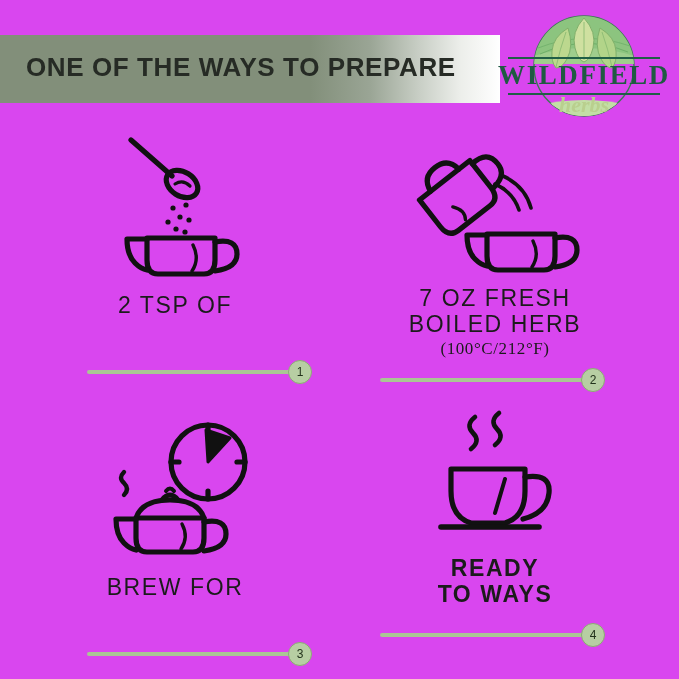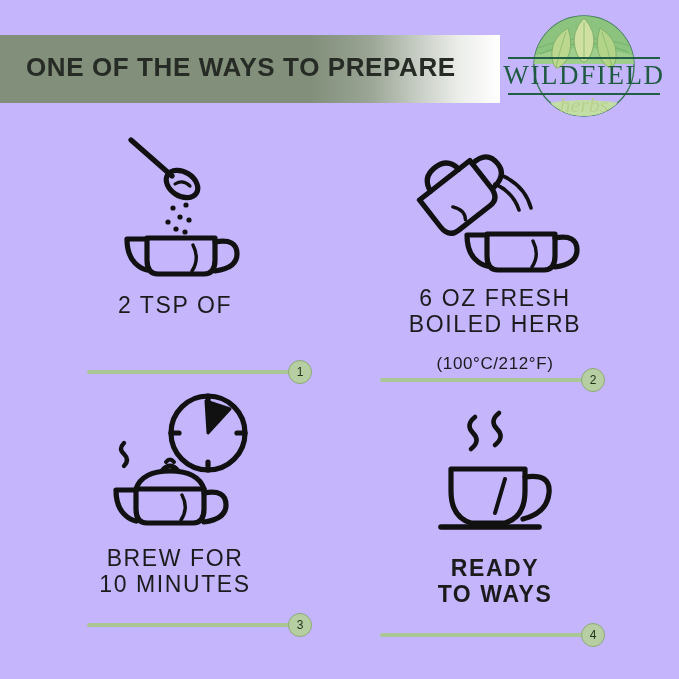--- a/index.html
+++ b/index.html
@@ -9,21 +9,21 @@
     height: 679px;
     background: #ffffff;
     font-family: "Liberation Sans", sans-serif;
     overflow: hidden;
   }
 
   #page {
     position: relative;
     width: 679px;
     height: 679px;
-    background: #c4b5fd;
+    background: #d946ef;
   }
 
   
   .header {
     position: absolute;
     left: 0;
     top: 0;
     width: 679px;
     height: 140px;
   }
@@ -55,31 +55,32 @@
     white-space: nowrap;
   }
 
   
   .logo {
     position: absolute;
     left: 498px;
     top: 8px;
     width: 172px;
     height: 120px;
+    font-weight: bold;
   }
 
   
   .step {
     position: absolute;
     width: 310px;
     height: 250px;
   }
   .step-1 { left: 20px;  top: 132px; }
   .step-2 { left: 340px; top: 140px; }
-  .step-3 { left: 20px;  top: 385px; }
+  .step-3 { left: 20px;  top: 414px; }
   .step-4 { left: 340px; top: 395px; }
 
   .step-icon {
     position: absolute;
     left: 0;
     top: 0;
     width: 310px;
     display: flex;
     align-items: flex-end;
     justify-content: center;
@@ -104,21 +105,22 @@
   .step-1 .step-label { top: 160px; }
   .step-2 .step-label { top: 145px; }
   .step-3 .step-label { top: 160px; }
   .step-4 .step-label { top: 160px; font-weight: bold; }
 
   .step-sub {
     display: block;
     font-size: 17px;
     line-height: 22px;
     letter-spacing: 0.6px;
-    margin-top: 16px;
+    margin-top: 1px;
+    font-family: Liberation Serif, serif;
   }
 
   
   .rail {
     position: absolute;
     height: 24px;
     width: 225px;
   }
   .step-1 .rail, .step-3 .rail { left: 67px; }
   .step-2 .rail, .step-4 .rail { left: 40px; }
@@ -255,21 +257,21 @@
 
         <g>
           <path d="M92 94 h68 v22 q0 14 -11 14 h-46 q-11 0 -11 -14 z"></path>
           <path d="M92 95 h-20 q0 16 8 24 q6 6 12 7"></path>
           <path d="M160 98 q22 -4 22 12 q0 14 -22 17"></path>
           <path d="M138 101 q7 14 -1 26" stroke-width="3.4"></path>
         </g>
       </svg>
     </div>
     <div class="step-label">
-      <span>6 OZ FRESH</span><br>
+      <span>7 OZ FRESH</span><br>
       <span>BOILED HERB</span>
       <span class="step-sub">(100°C/212°F)</span>
     </div>
     <div class="rail">
       <div class="rail-line"></div>
       <div class="rail-badge">2</div>
     </div>
   </div>
 
   <div class="step step-3">
@@ -293,21 +295,20 @@
           <path d="M82 86 q8 -10 16 0"></path>
           <path d="M86 77 q4 -5 8 0" stroke-width="4"></path>
           <path d="M56 105 h-20 q0 16 8 24 q6 6 12 7"></path>
           <path d="M124 108 q22 -4 22 12 q0 14 -22 17"></path>
           <path d="M102 110 q7 13 -1 25" stroke-width="3.4"></path>
         </g>
       </svg>
     </div>
     <div class="step-label">
       <span>BREW FOR</span><br>
-      <span>10 MINUTES</span>
     </div>
     <div class="rail">
       <div class="rail-line"></div>
       <div class="rail-badge">3</div>
     </div>
   </div>
 
   <div class="step step-4">
     <div class="step-icon">
       <svg width="160" height="150" viewBox="0 0 160 150" fill="none" stroke="#111111" stroke-width="5.2" stroke-linecap="round" stroke-linejoin="round">

